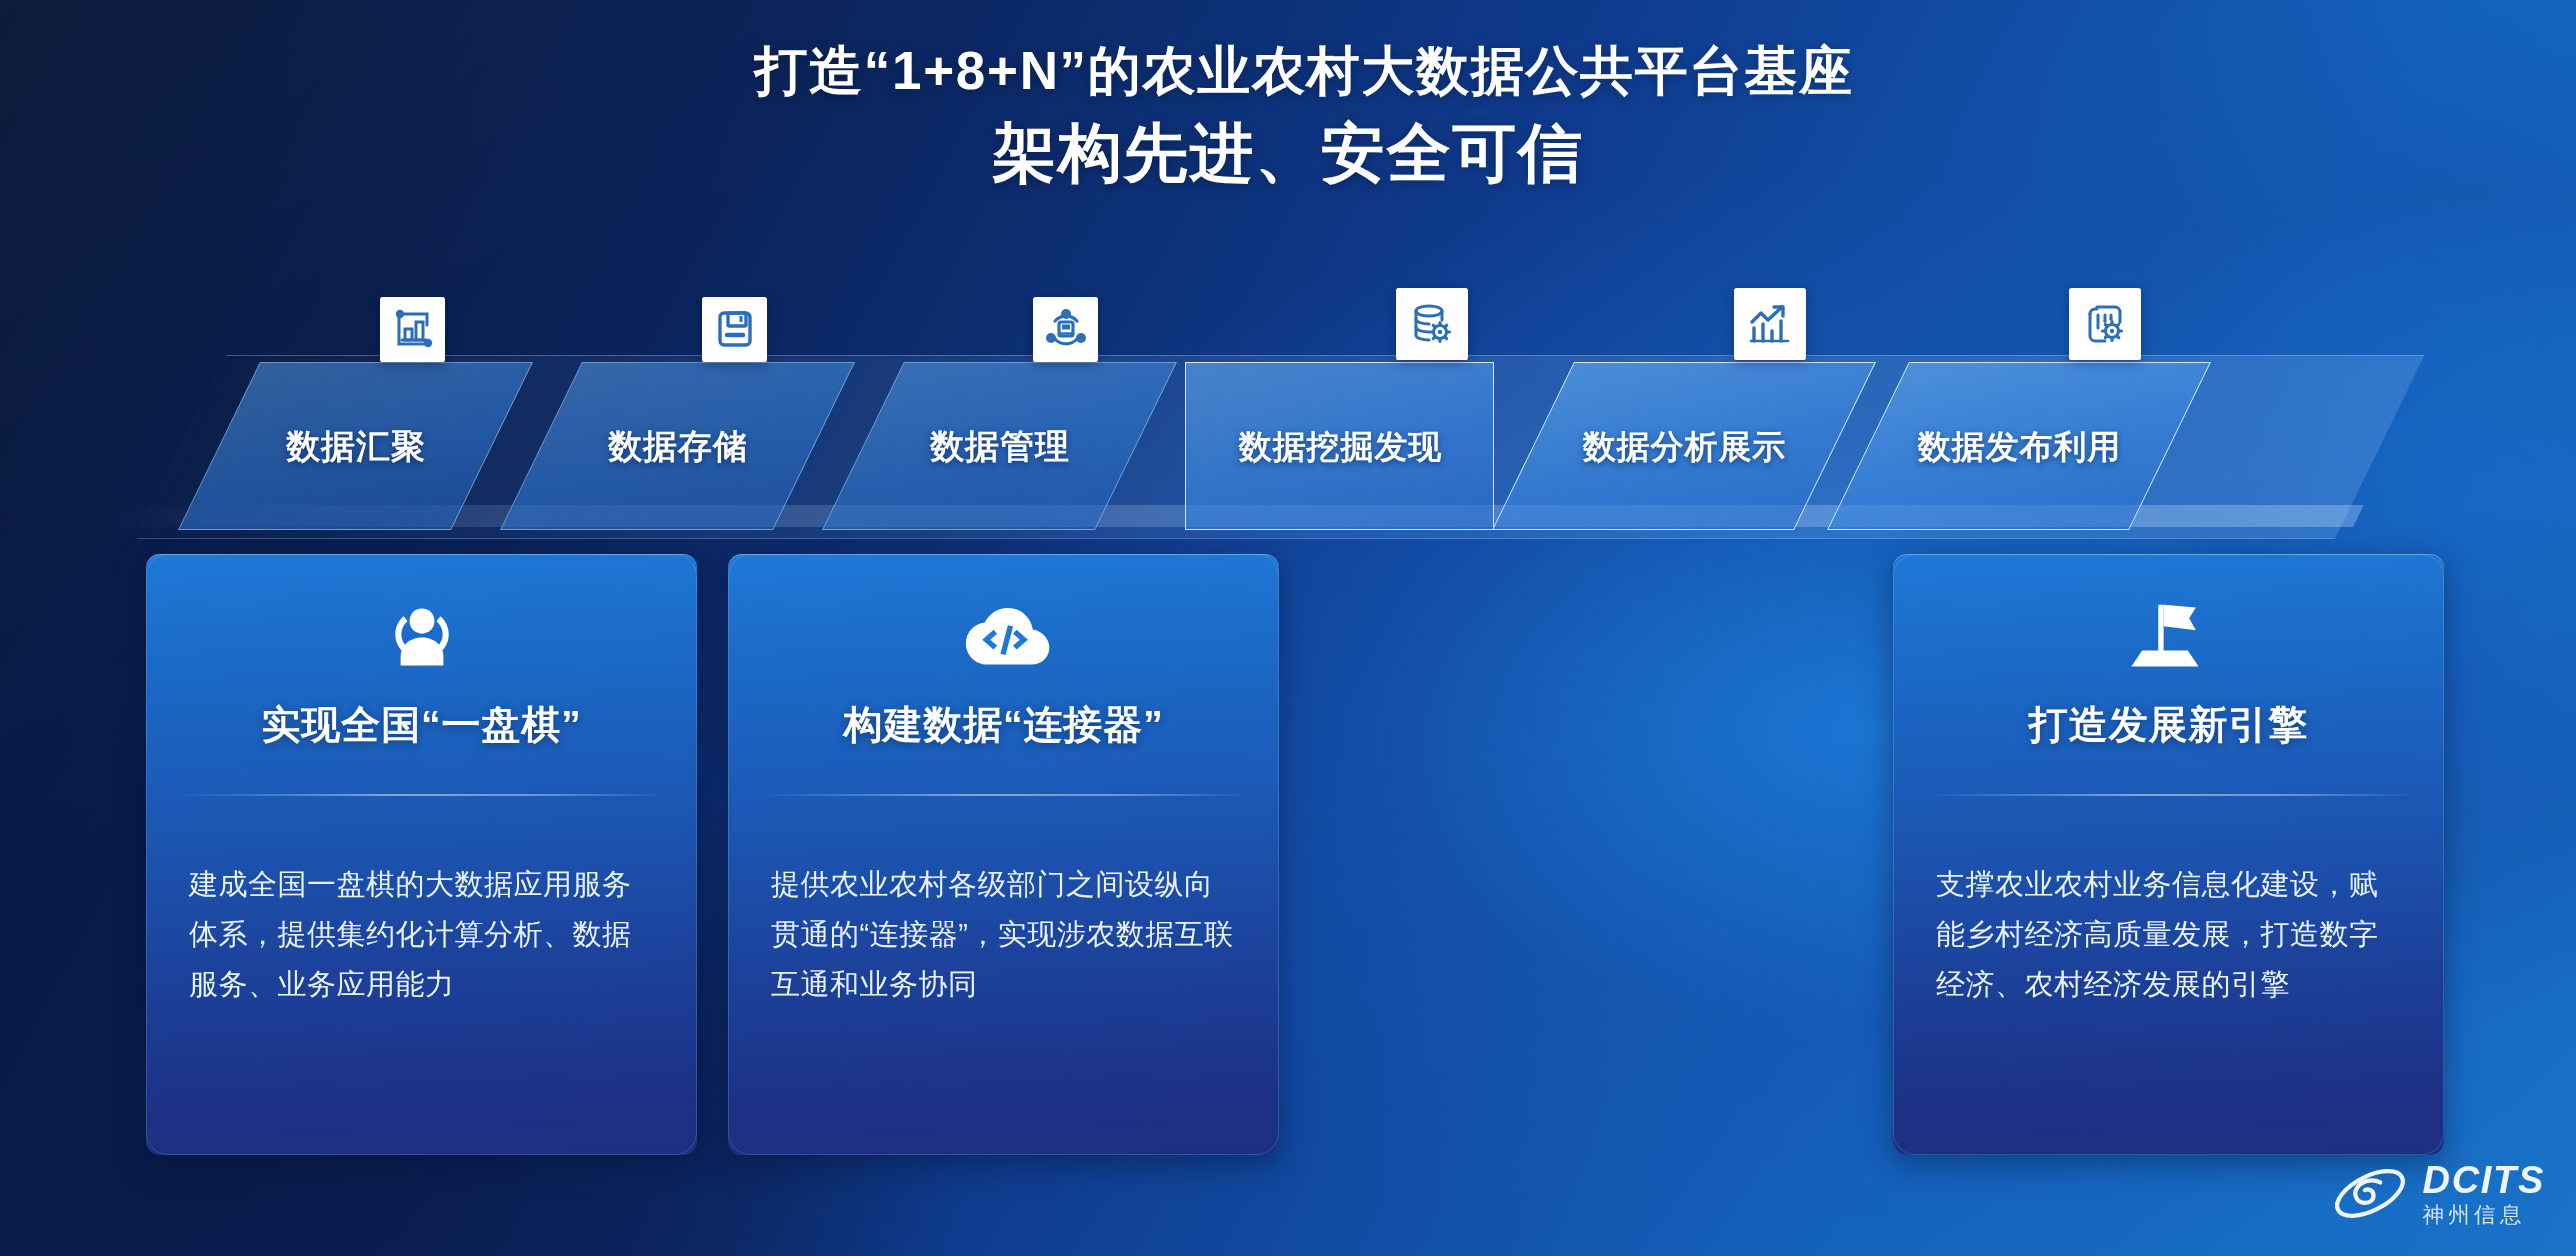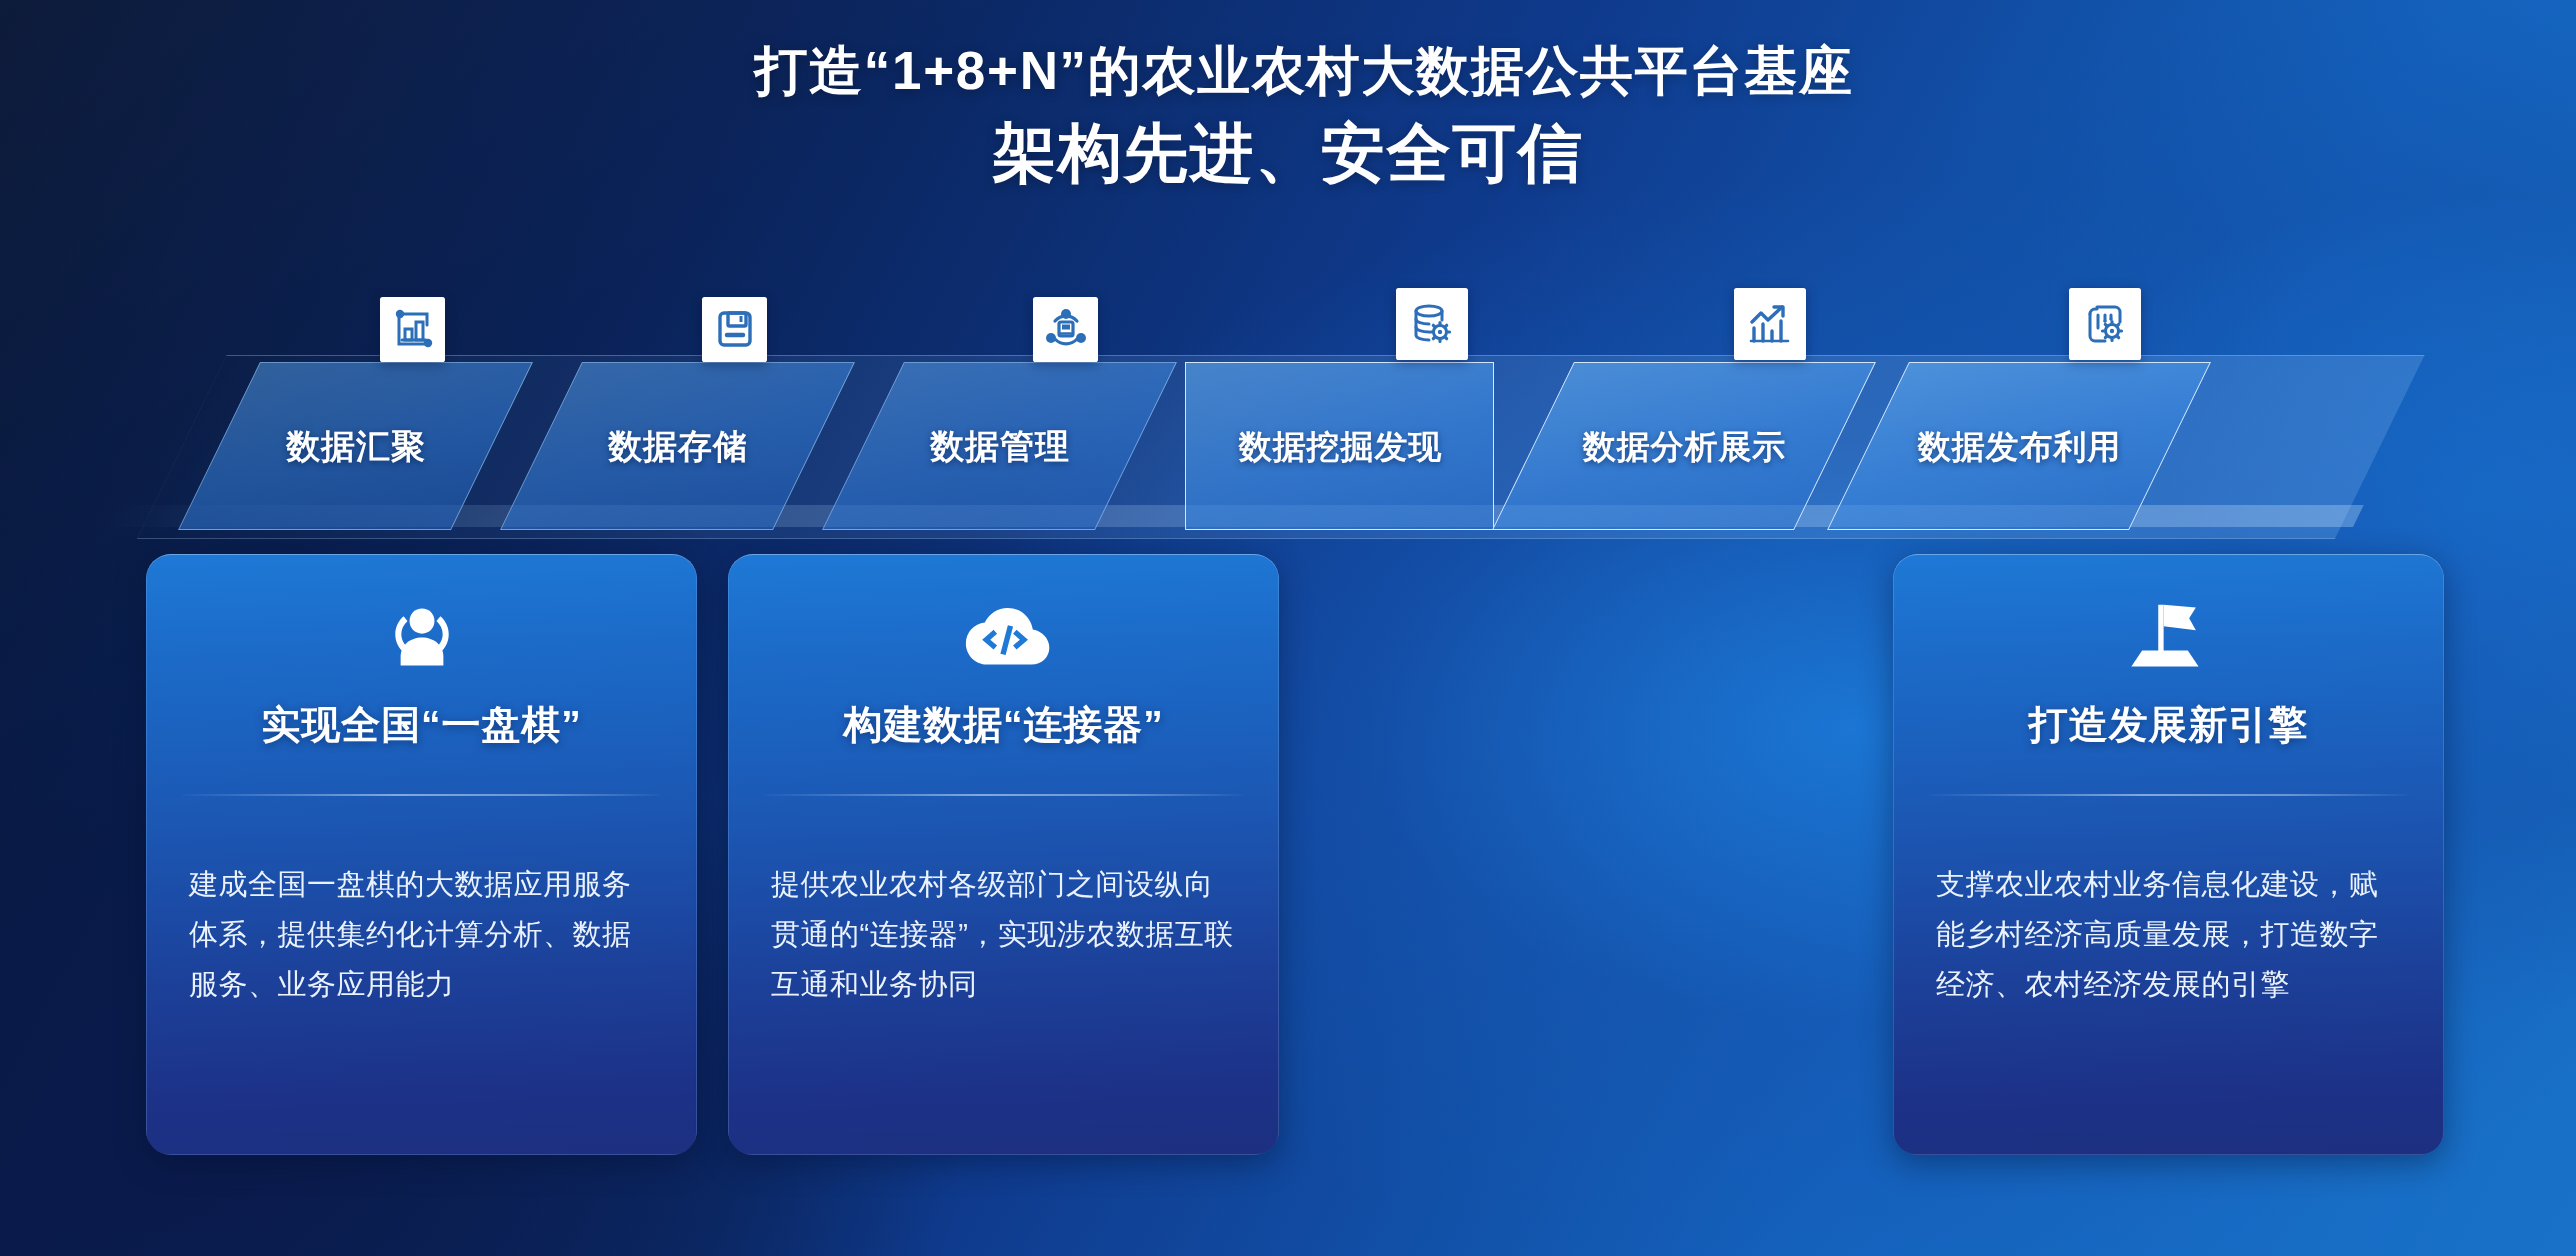--- a/index.html
+++ b/index.html
@@ -73,21 +73,21 @@
     position:absolute;width:65px;height:65px;
     background:#ffffff;border-radius:2.6px;
     display:flex;align-items:center;justify-content:center;
     box-shadow:0 2.6px 10.3px rgba(4,18,54,.35);
   }
   .seg-icon svg{width:48px;height:48px;display:block;}
 
   
   .cards{position:absolute;left:0;top:554px;width:2576px;height:601px;}
   .card{
-    position:absolute;top:0;width:551px;height:601px;border-radius:25px;
+    position:absolute;top:0;width:551px;height:601px;border-radius:14px;
     background:linear-gradient(178deg,#1f79d6 0%,#1c6bc9 16%,#1b57b3 44%,#1c4099 70%,#1c3288 88%,#1d2f80 100%);
     box-shadow:inset 0 0.9px 0 rgba(255,255,255,.28), 0 8.6px 31px rgba(3,14,48,.40);
     overflow:hidden;
   }
   .card::after{
     content:"";position:absolute;inset:0;border-radius:22px;
     border:0.9px solid rgba(160,200,250,.22);pointer-events:none;
   }
   .card-icon{
     position:absolute;top:45px;left:0;width:551px;height:76px;
@@ -267,15 +267,29 @@
           <path d="M12 38h34l8 12H4z"></path>
         </svg>
       </div>
       <div class="card-title">打造发展新引擎</div>
       <div class="card-divider"></div>
       <div class="card-body">支撑农业农村业务信息化建设，赋能乡村经济高质量发展，打造数字经济、农村经济发展的引擎</div>
     </div>
 
   </div>
 
+  <div class="logo">
+    <svg class="logo-mark" viewBox="0 0 96 78">
+      <g fill="none" stroke="#ffffff" stroke-width="5">
+        <ellipse cx="48" cy="39" rx="42" ry="20" transform="rotate(-27 48 39)"></ellipse>
+      </g>
+      <g fill="none" stroke="#ffffff" stroke-width="5" stroke-linecap="round">
+        <path d="M60 26c-9-5-22-2-27 6s-1 17 8 18c7 .8 12-4 11-10-0.8-5-6-7-10-5"></path>
+      </g>
+    </svg>
+    <div class="logo-text">
+      <div class="logo-en">DCITS</div>
+      <div class="logo-cn">神州信息</div>
+    </div>
+  </div>
 
 </div>
 
 
 </body></html>

